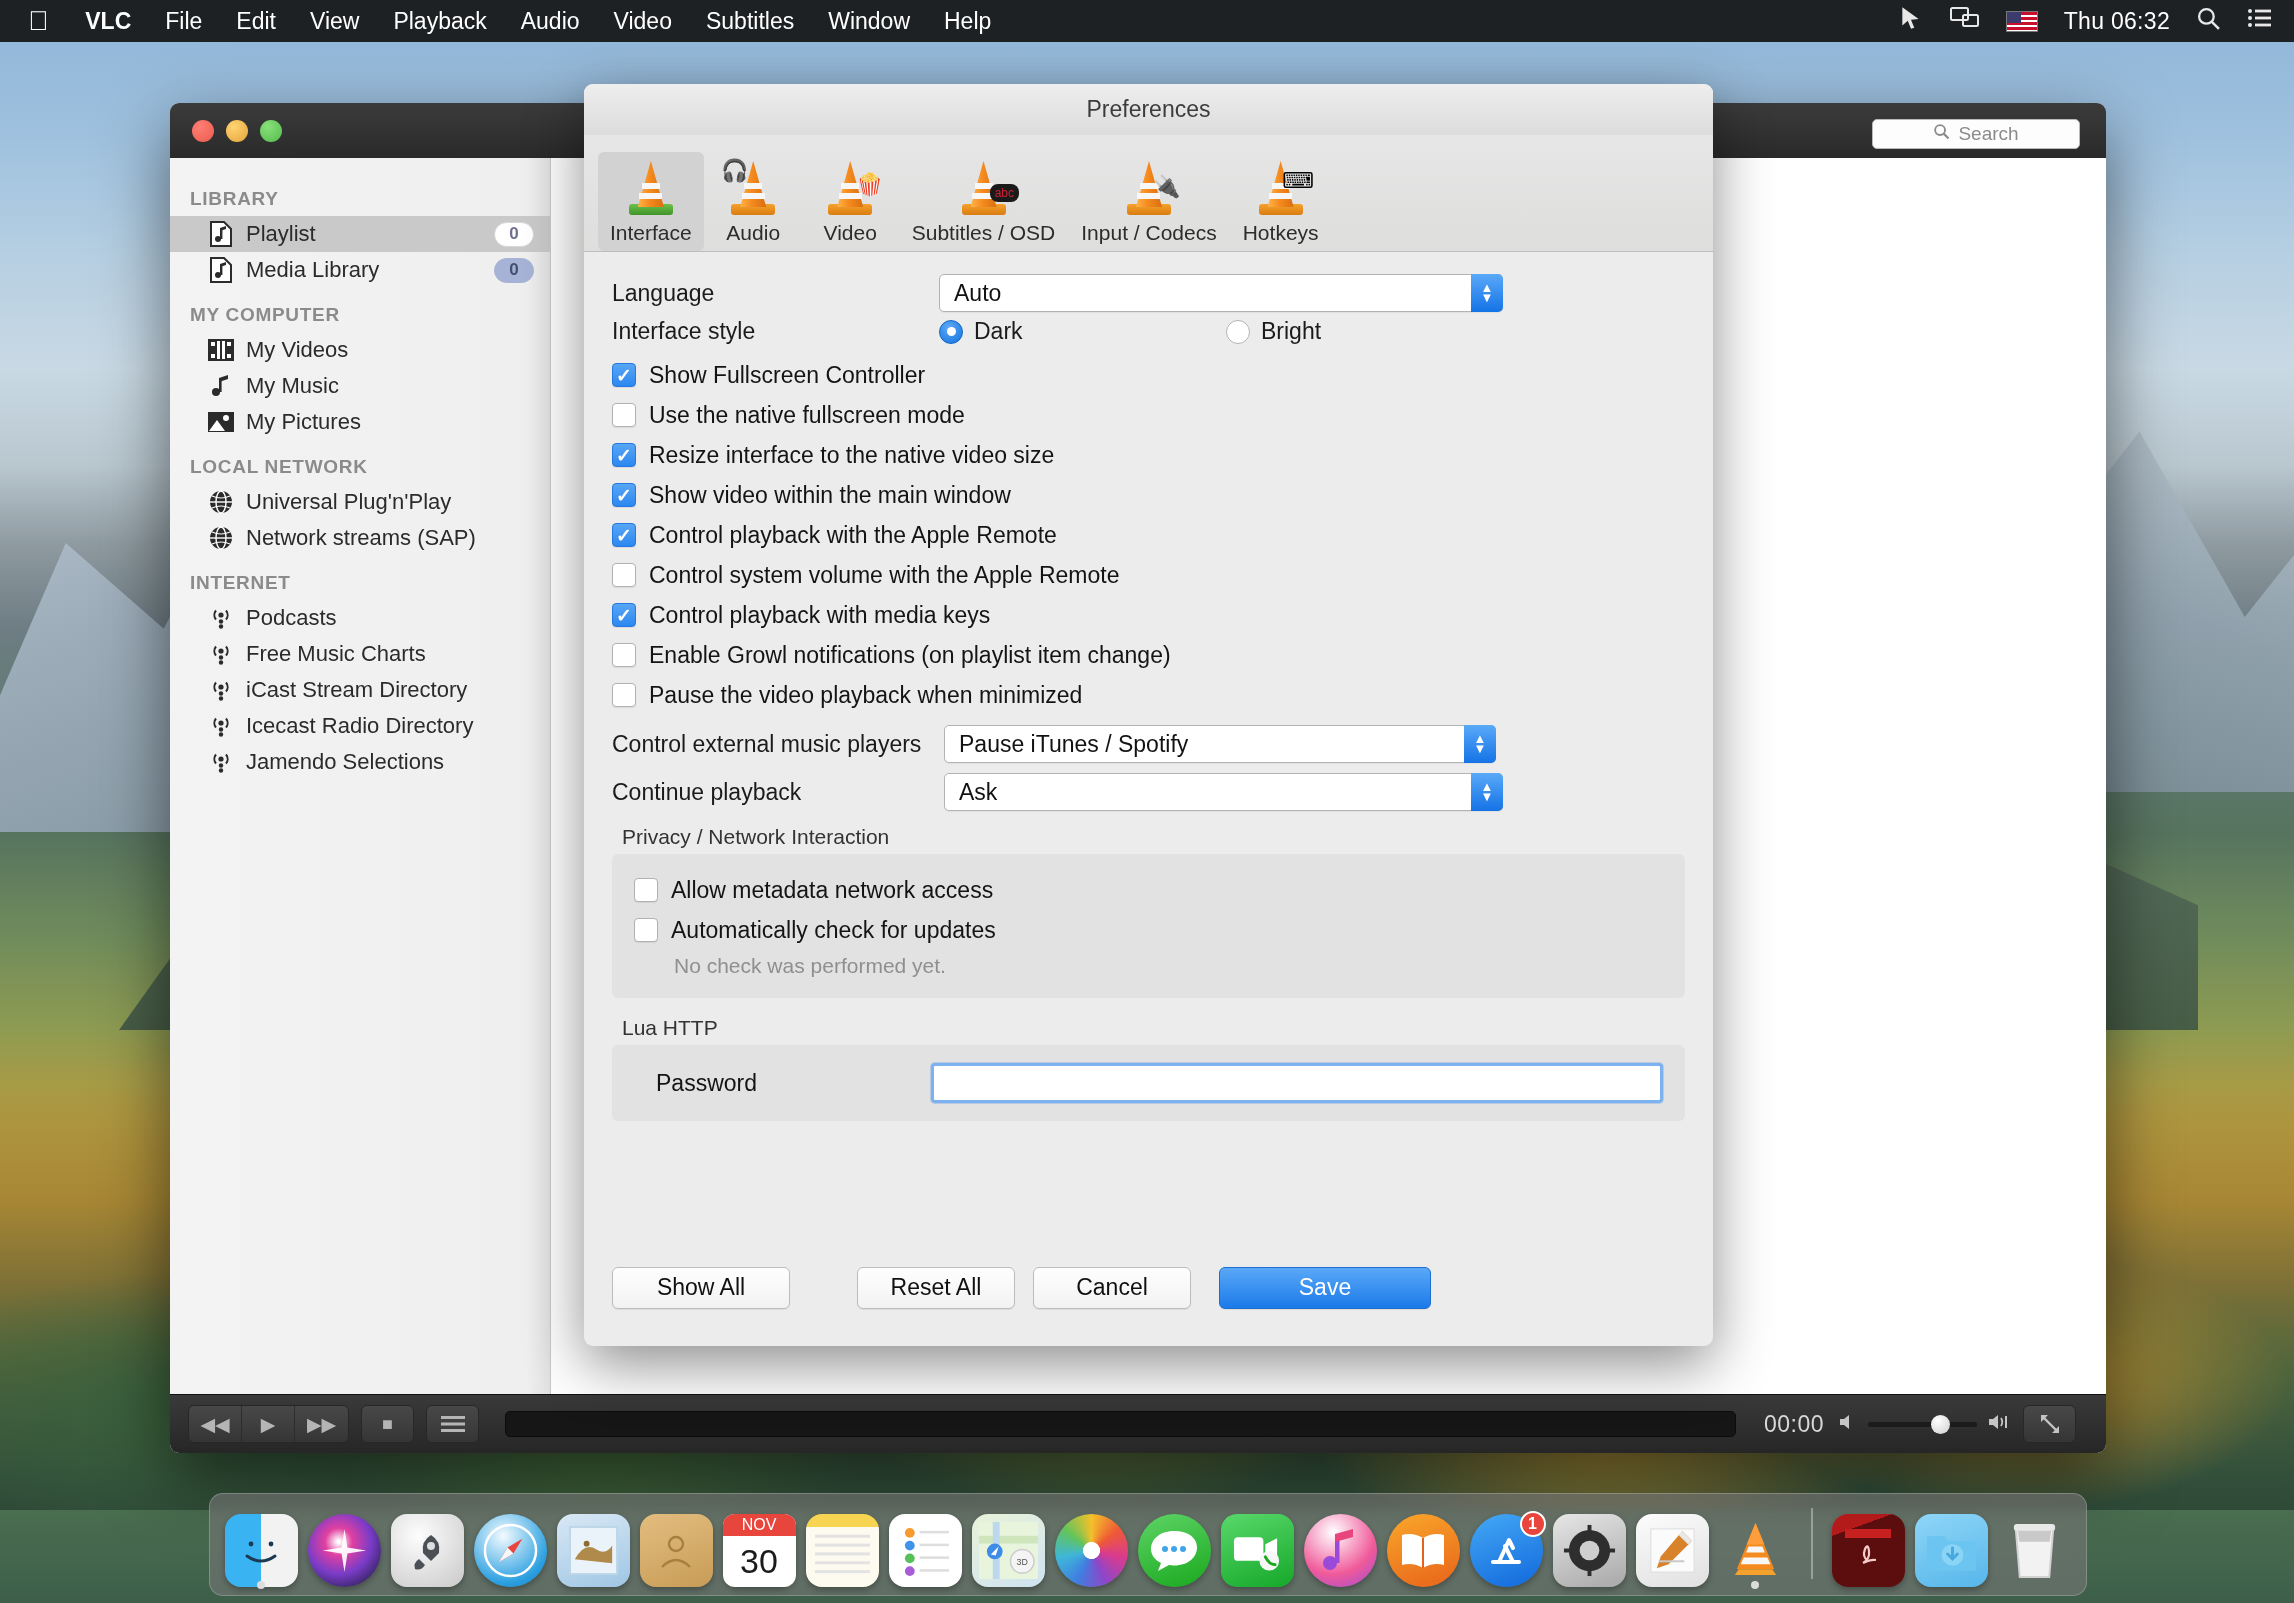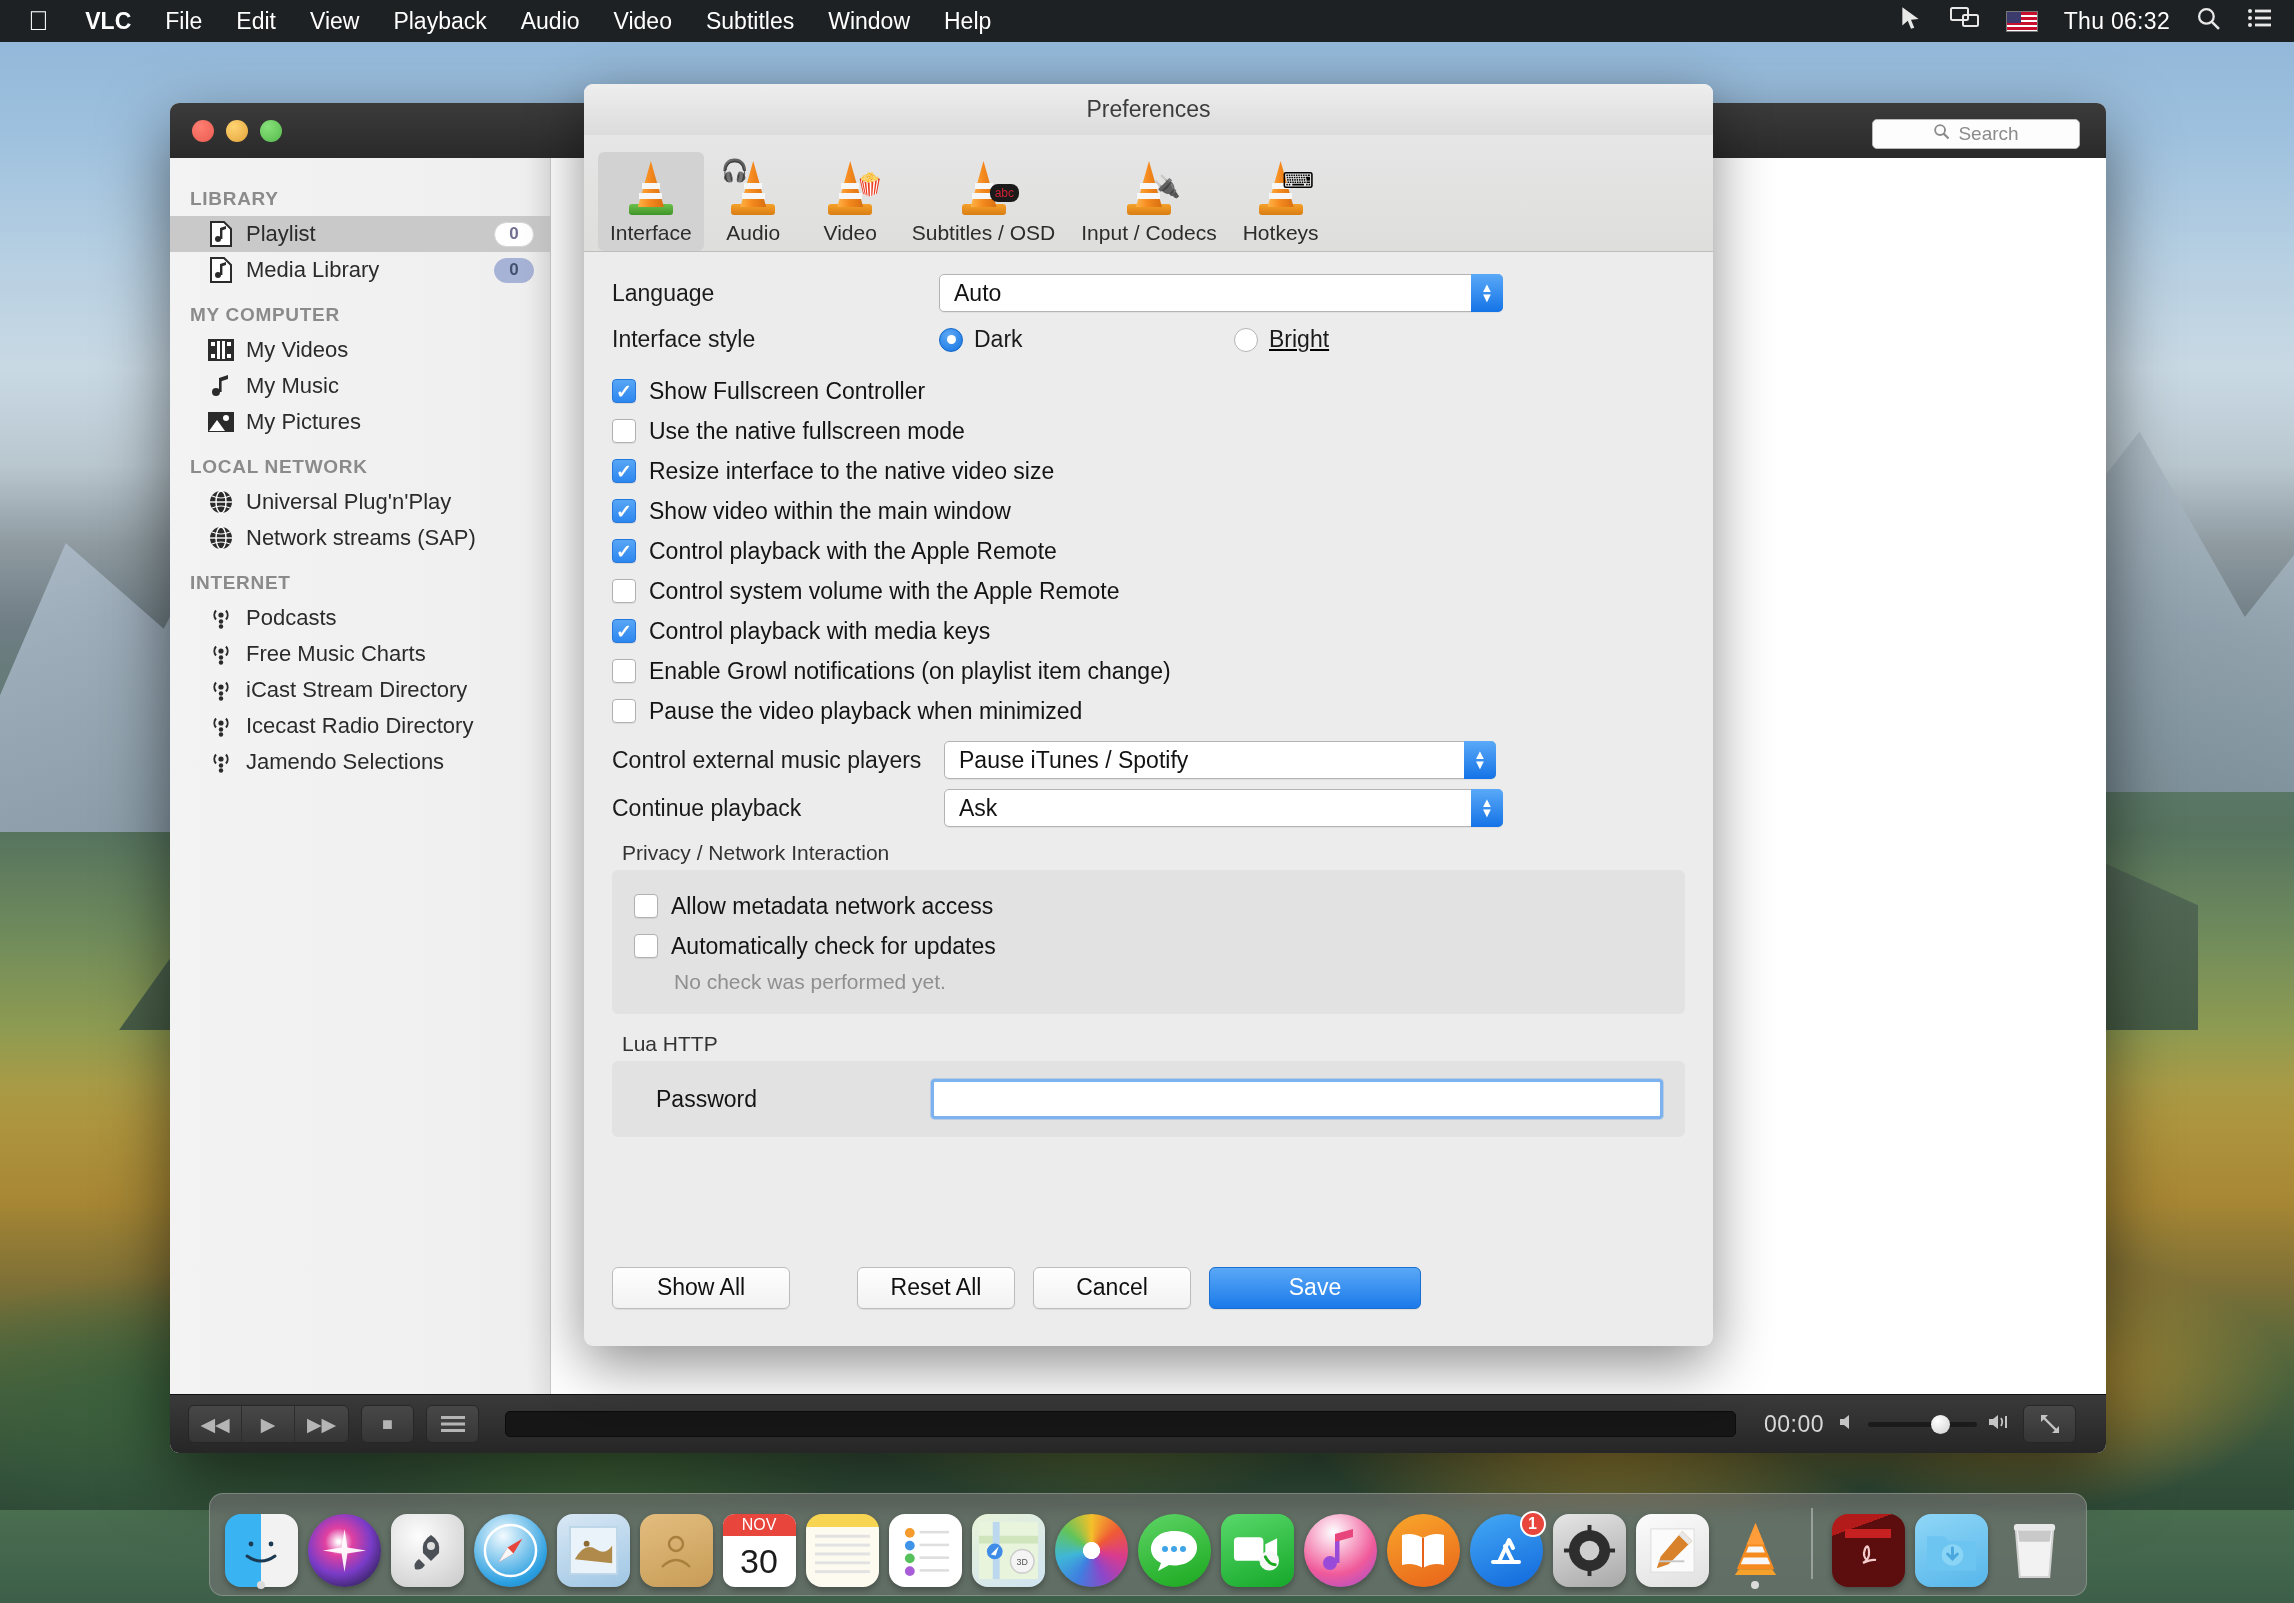--- a/index.html
+++ b/index.html
@@ -726,21 +726,21 @@
           <span class="stepper">▲<br>▼</span>
         </div>
       </div>
 
       <div class="row" style="margin-bottom:10px;">
         <div class="row-label">Interface style</div>
         <div class="radio-row" style="margin:0; width:287px;">
           <span class="radio on"></span>
           <span class="radio-label">Dark</span>
         </div>
-        <div class="radio-row" style="margin:8px;text-decoration:underline;">
+        <div class="radio-row" style="margin:0;">
           <span class="radio"></span>
           <span class="radio-label">Bright</span>
         </div>
       </div>
 
       <div id="checkbox-list">
           <div class="cb-row">
             <span class="cb on"></span>
             <span class="cb-label">Show Fullscreen Controller</span>
           </div>
@@ -817,21 +817,21 @@
             <input class="pw-input" type="password" value="" style="">
           </div>
         </div>
       </div>
     </div>
 
     <div id="prefs-buttons">
       <div class="btn" style="width:178px;">Show All</div>
       <div class="btn" style="width:158px; margin-left:67px;">Reset All</div>
       <div class="btn" style="width:158px; margin-left:18px;">Cancel</div>
-      <div class="btn primary" style="width:212px; margin-left:18px;">Save</div>
+      <div class="btn primary" style="width:212px; margin-left:28px;">Save</div>
     </div>
   </div>
 
   <div id="dock">
       <div class="dock-item">
         <div class="dock-ico" style="background:linear-gradient(90deg,#39b3f2 0 50%,#f2f2f2 50% 100%);">
           <svg width="48" height="46" viewBox="0 0 48 46">
             <circle cx="14" cy="16" r="2.4" fill="#1b3a52"></circle>
             <circle cx="34" cy="16" r="2.4" fill="#1b3a52"></circle>
             <path d="M10 28 q14 10 28 0" fill="none" stroke="#1b3a52" stroke-width="3" stroke-linecap="round"></path>

